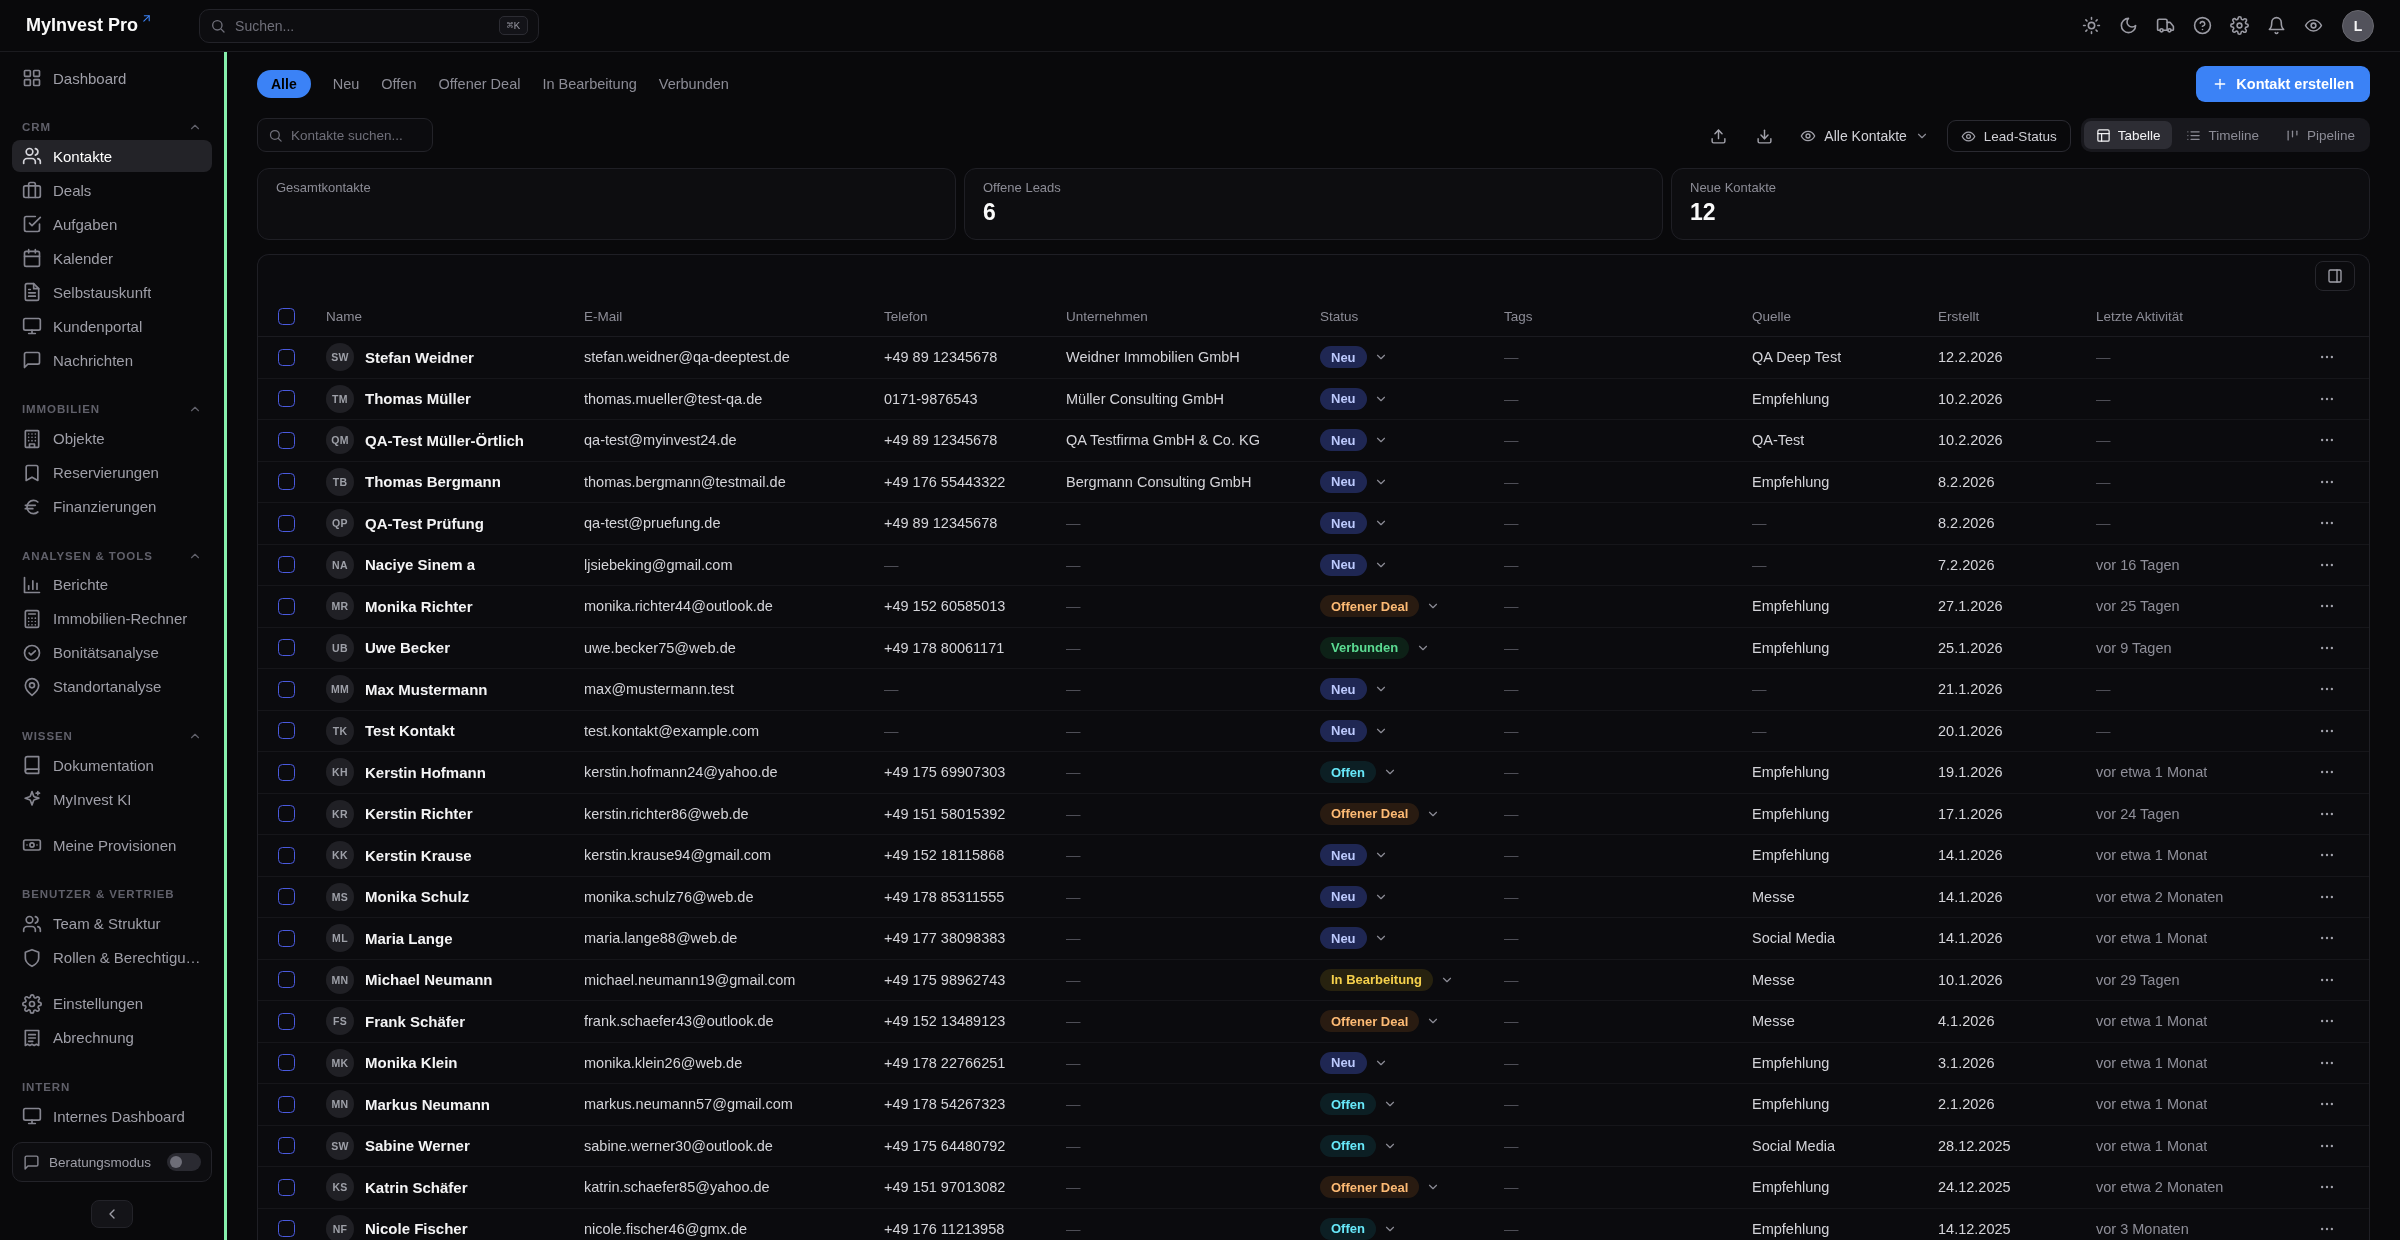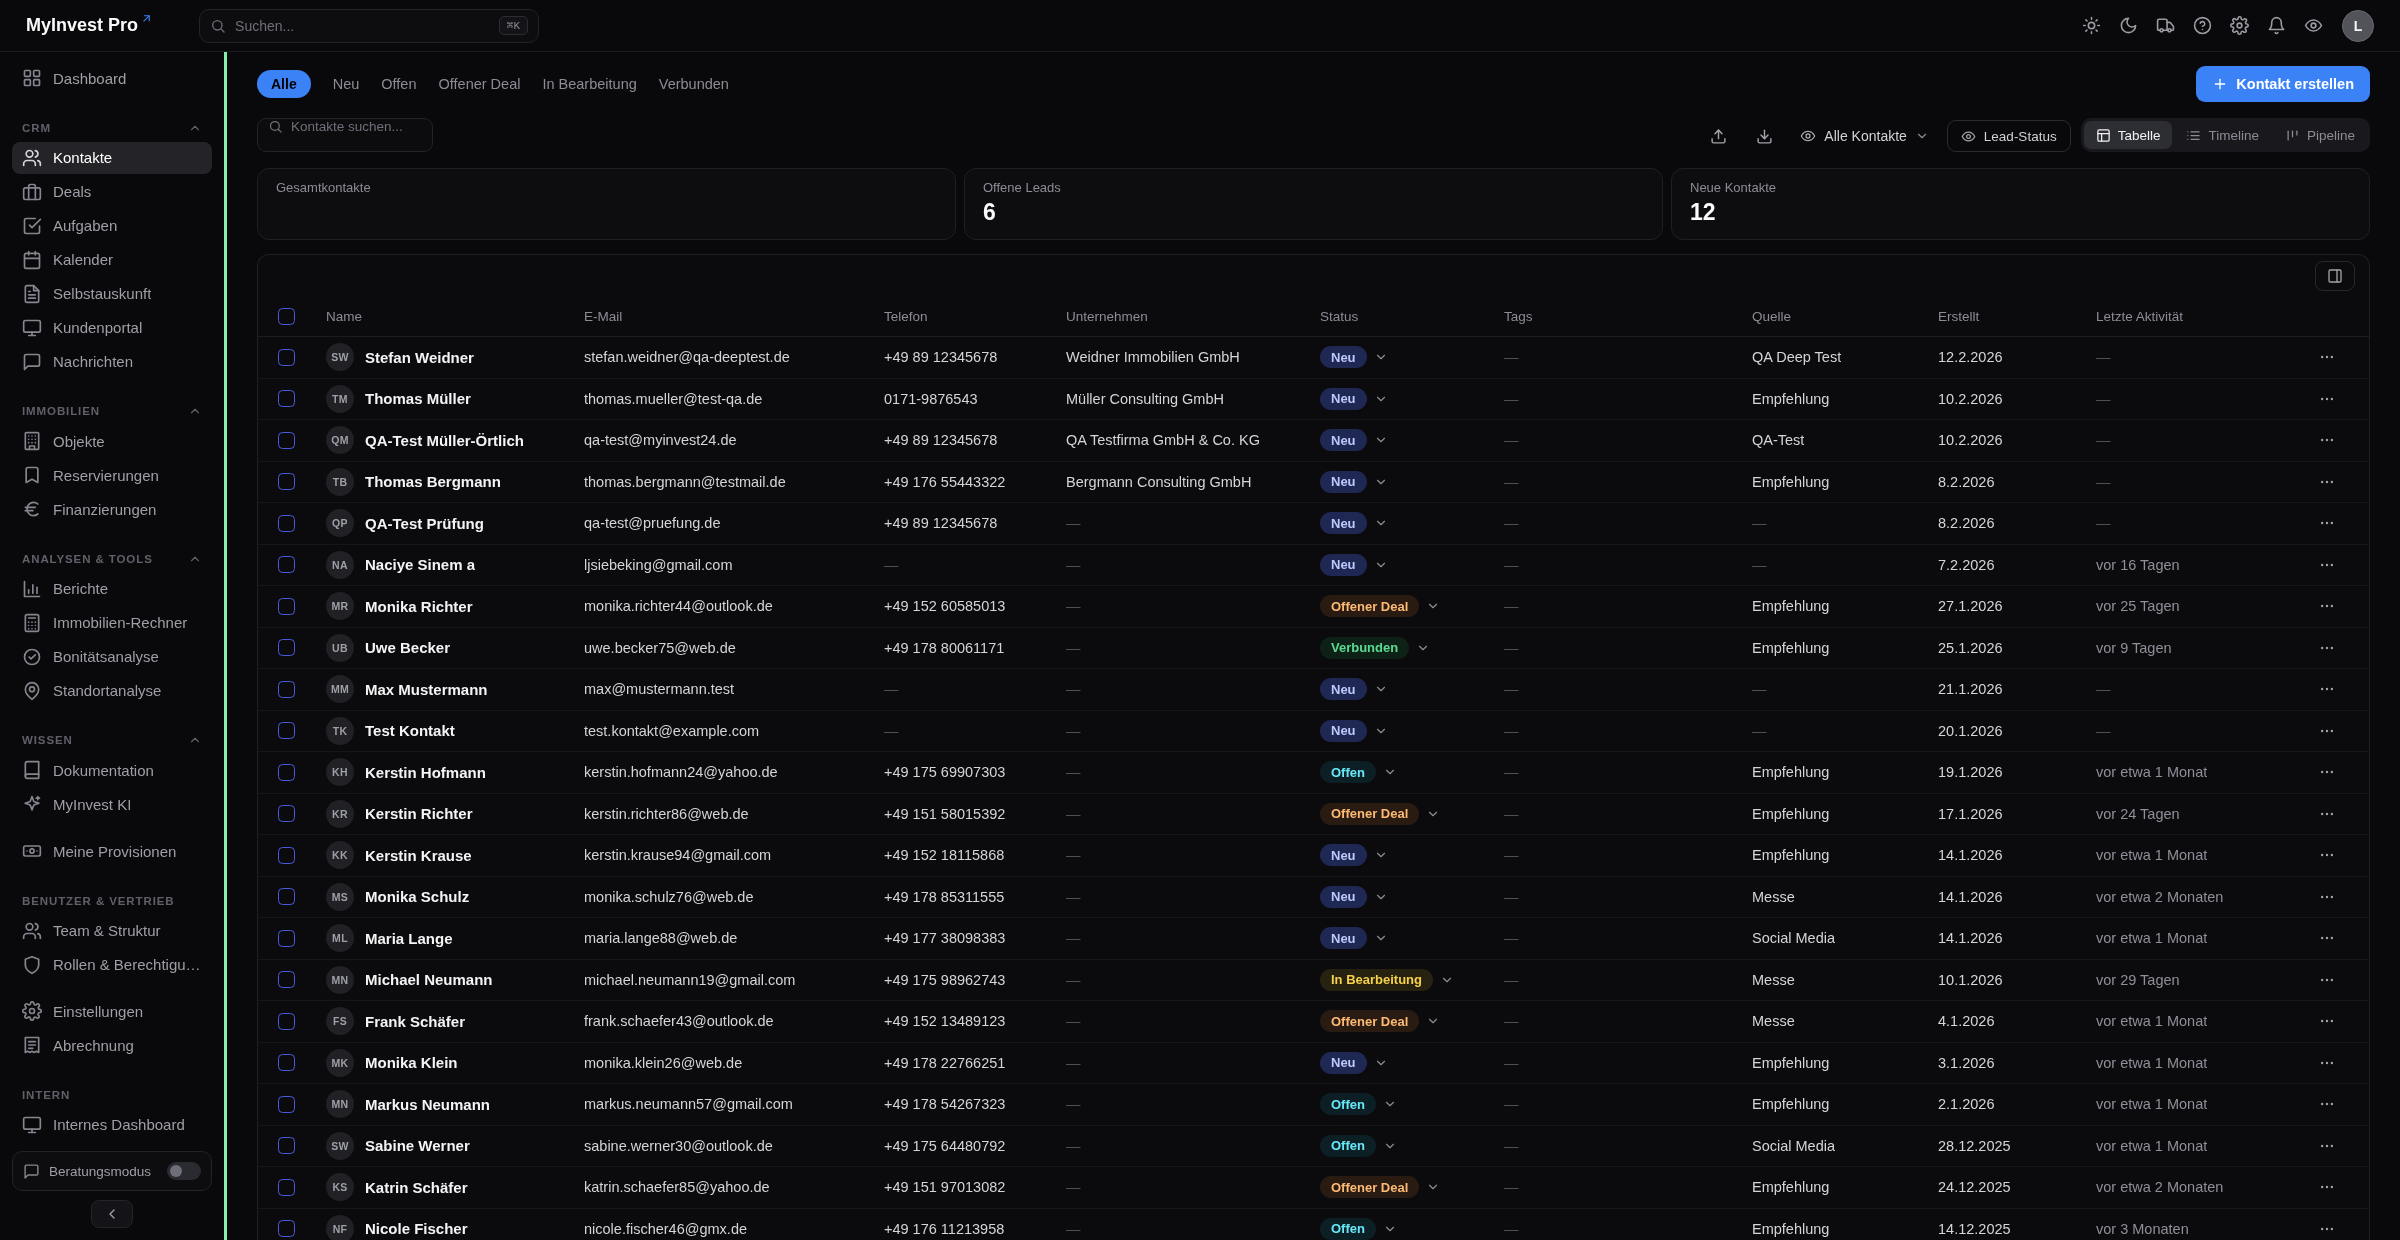--- a/index.html
+++ b/index.html
@@ -25,36 +25,36 @@
 .shell{flex:1;display:flex;min-height:0}
 .sidebar{width:227px;flex:0 0 227px;border-right:3px solid #86efac;display:flex;flex-direction:column;padding:10px 12px 12px;min-height:0}
 #sidebar-nav{display:flex;flex-direction:column;gap:2px;overflow:hidden}
 .nav-item{height:32px;flex:0 0 32px;display:flex;align-items:center;gap:11px;padding:0 10px;border-radius:8px;font-size:15px;color:#9f9fa8;white-space:nowrap;cursor:pointer}
 .nav-item svg{color:#85858f;flex:0 0 auto}
 .nav-item.active{background:#232328;color:#fff}
 .nav-item.active svg{color:#d5d5db}
 .nav-header{margin-top:20px;height:24px;display:flex;align-items:center;justify-content:space-between;padding:0 10px;font-size:11.5px;font-weight:700;letter-spacing:.9px;color:#60606a;text-transform:uppercase;cursor:pointer}
 .nav-header svg{color:#60606a}
 .nav-gap{height:11px}
-.sidebar-footer{margin-top:auto;display:flex;flex-direction:column;gap:9px;padding-top:10px}
+.sidebar-footer{margin-top:auto;display:flex;flex-direction:column;gap:18px;padding-top:10px}
 .beratung{display:flex;align-items:center;gap:9px;height:40px;padding:0 10px;color:#9f9fa8;font-size:13.5px;border:1px solid #232329;border-radius:10px;background:#0d0d10}
 .beratung .ic{color:#85858f}
 .toggle{margin-left:auto;width:34px;height:18px;border-radius:999px;background:#2a2a31;position:relative;cursor:pointer;flex:0 0 34px}
 .toggle .knob{position:absolute;top:3px;left:3px;width:12px;height:12px;border-radius:50%;background:#6e6e78}
 .collapse-btn{align-self:center;width:42px;height:28px;border-radius:8px;background:#141418;border:1px solid #232329;color:#9f9fa8;display:flex;align-items:center;justify-content:center}
 
 
 .main{flex:1;min-width:0;display:flex;flex-direction:column;padding:14px 30px 0 30px;overflow:hidden}
 .tabs-row{display:flex;align-items:center;margin-bottom:16px}
 .filter-tabs{display:flex;align-items:center;gap:22px}
 .ftab{font-size:14.5px;color:#8c8c96;background:none;border:none;white-space:nowrap;padding:0}
 .ftab.active{background:var(--accent,#3b82f6);color:#000000;padding:6px 14px;border-radius:999px;font-weight:600;font-size:14px}
 .create-btn{margin-left:auto;height:36px;display:flex;align-items:center;gap:8px;background:var(--accent,#3b82f6);color:#fff;border:none;border-radius:9px;padding:0 16px;font-size:14.5px;font-weight:600}
 .toolbar-row{display:flex;align-items:center;margin-bottom:16px}
-.tsearch{width:176px;height:34px;border:1px solid #232329;background:#0c0c0f;border-radius:9px;display:flex;align-items:flex-start;gap:8px;padding:0 10px;color:#6f6f79;font-size:13.5px;cursor:text}
+.tsearch{width:176px;height:34px;border:1px solid #232329;background:#0c0c0f;border-radius:9px;display:flex;align-items:center;gap:8px;padding:0 10px;color:#6f6f79;font-size:13.5px;cursor:text}
 .tsearch .ic{color:#6f6f79}
 .toolbar-right{margin-left:auto;display:flex;align-items:flex-end;gap:10px}
 .ghost-icon-btn{width:36px;height:32px;display:flex;align-items:center;justify-content:center;color:#a2a2ab;background:none;border:none;border-radius:8px}
 .dd-btn{display:flex;align-items:center;gap:8px;height:32px;padding:0 8px;background:none;border:none;color:#d2d2d8;font-size:14px}
 .dd-btn .ic{color:#a2a2ab}
 .dd-btn .chev{color:#8c8c96}
 .lead-btn{display:flex;align-items:center;gap:8px;height:32px;padding:0 13px;border:1px solid #2a2a31;border-radius:9px;background:none;color:#cfcfd5;font-size:13.5px}
 .lead-btn .ic{color:#a2a2ab}
 .seg{display:flex;align-items:center;background:#18181d;border-radius:10px;padding:3px;gap:2px}
 .seg-btn{display:flex;align-items:center;gap:7px;height:28px;padding:0 12px;border-radius:7px;color:#8c8c96;font-size:13.5px;border:none;background:none}

